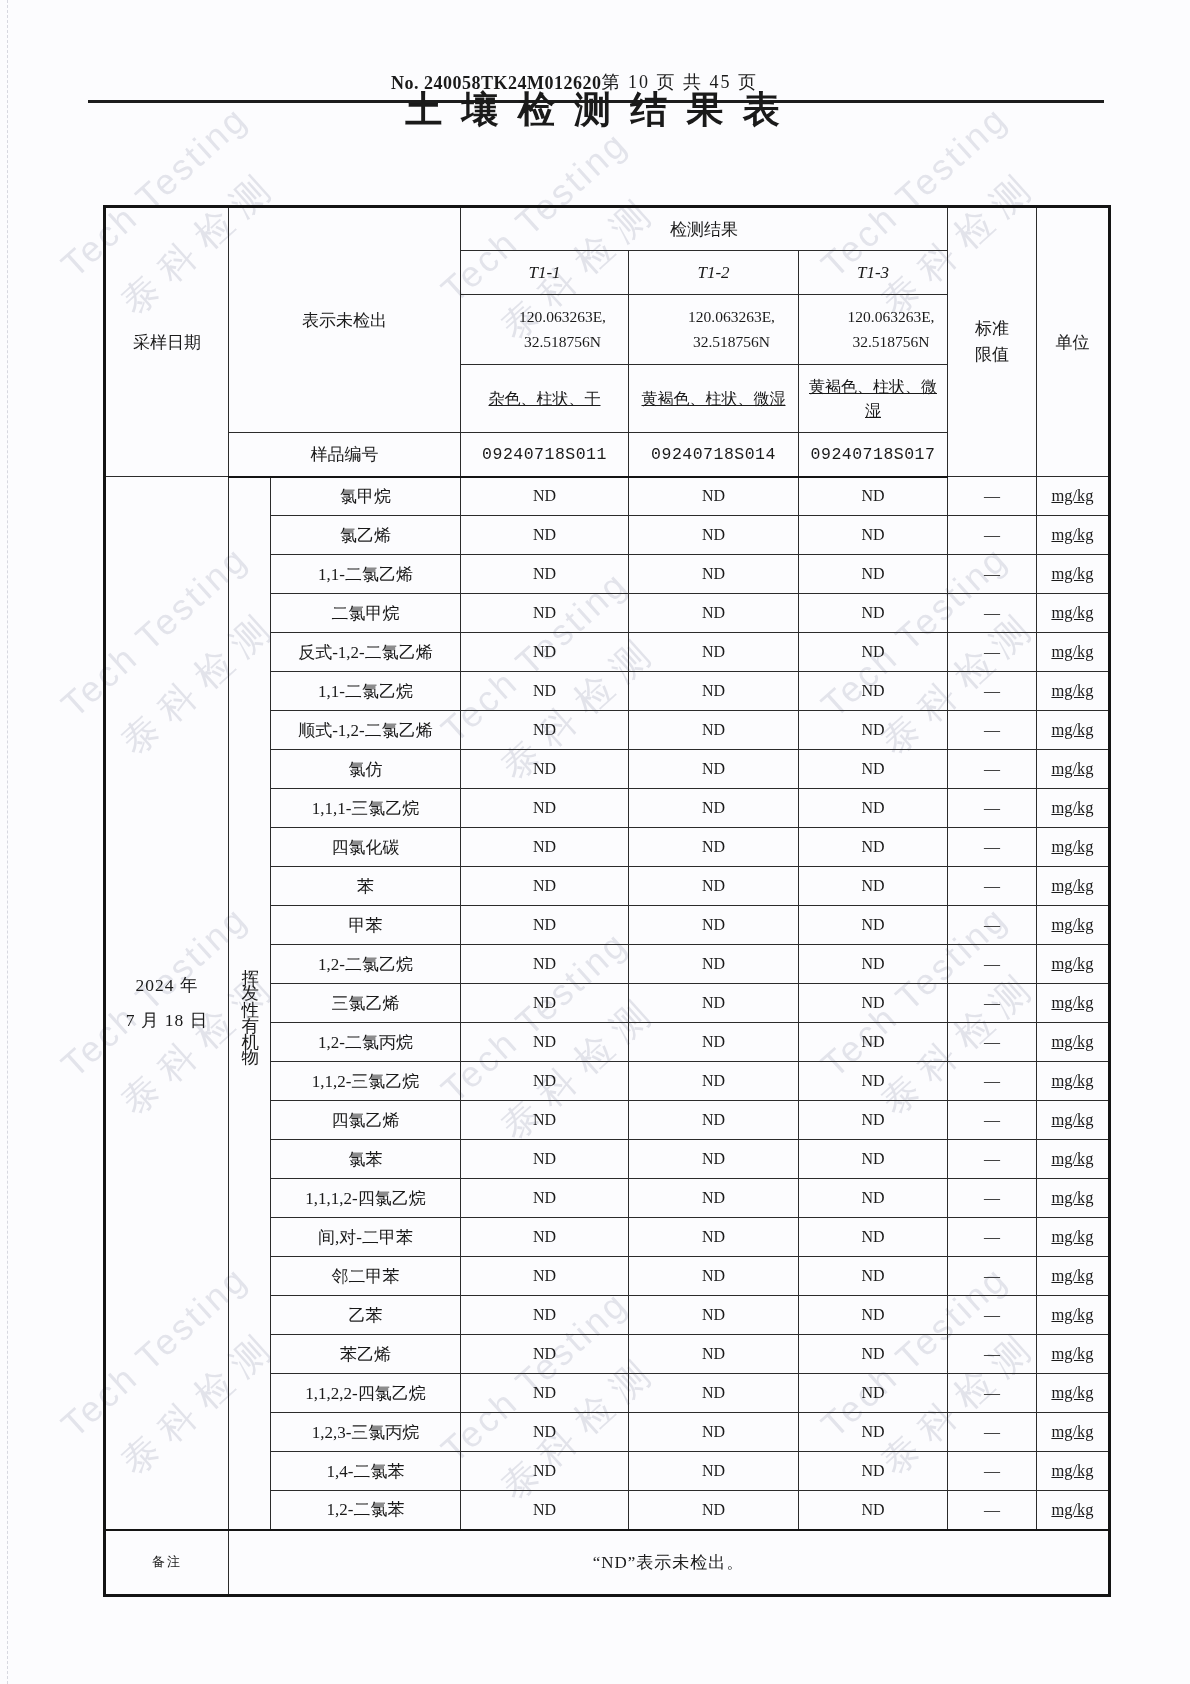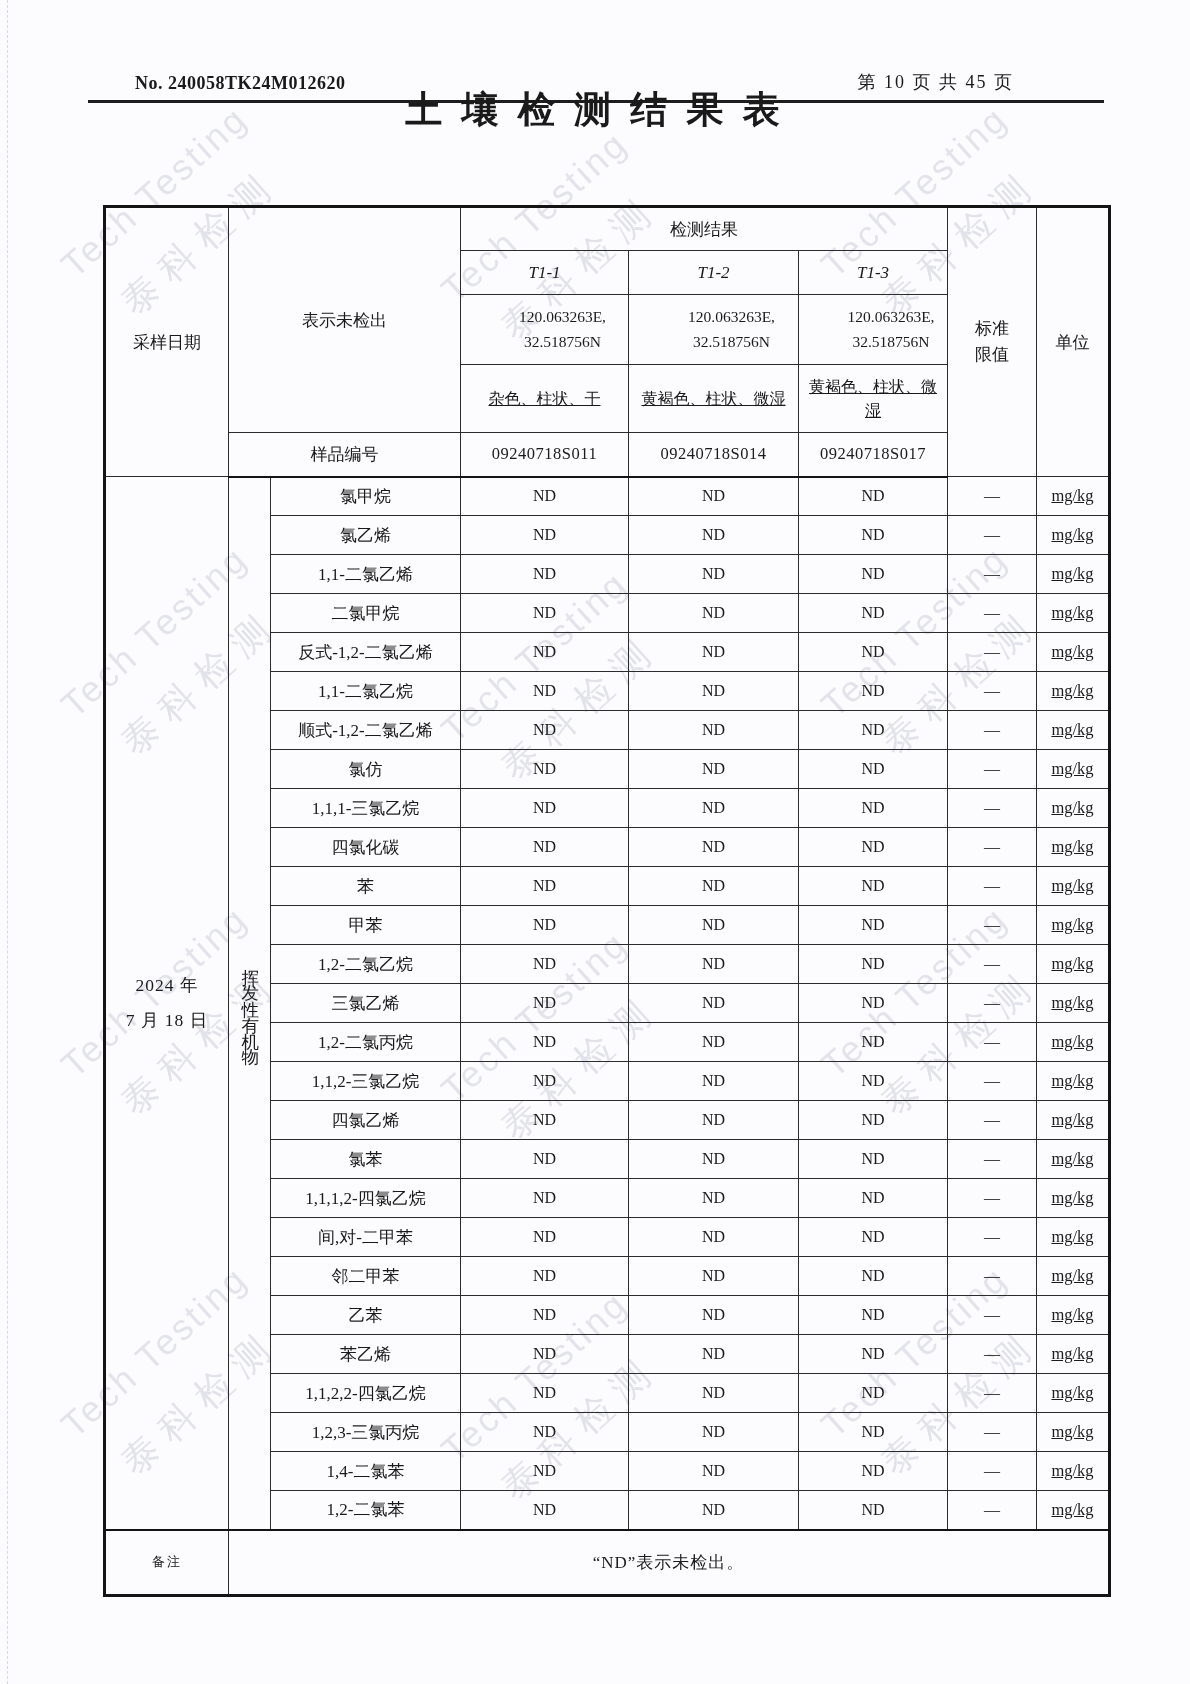--- a/index.html
+++ b/index.html
@@ -11,38 +11,38 @@
   .scan-edge{position:absolute;left:7px;top:0;bottom:0;width:0;
     border-left:1px dashed rgba(170,172,188,.45);z-index:0;}
   
   .watermark-layer{position:absolute;inset:0;z-index:0;pointer-events:none;}
   .wm{position:absolute;transform:rotate(-42deg);text-align:center;white-space:nowrap;
       color:rgba(128,134,160,.20);font-family:"Liberation Sans",sans-serif;
       font-size:36px;letter-spacing:3px;line-height:1.85;}
   .wm .zh{display:block;font-size:37px;letter-spacing:12px;color:rgba(138,140,164,.22);}
   
   .doc-header{position:absolute;top:70px;left:88px;width:1016px;z-index:2;
-    display:flex;justify-content:space-between;align-items:flex-end;}
+    display:flex;justify-content:center;align-items:flex-end;}
   .report-no{font-weight:bold;font-size:18px;letter-spacing:.5px;padding-left:47px;}
   .page-info{font-size:18px;letter-spacing:2px;padding-right:90px;}
   .header-rule{position:absolute;top:100px;left:88px;width:1016px;height:2.5px;
     background:#1d1d1d;z-index:2;}
   .doc-title{position:absolute;top:85px;left:0;width:100%;text-align:center;z-index:2;
     font-size:37px;font-weight:bold;letter-spacing:5px;}
   
   table.report-table{position:absolute;top:205px;left:103px;z-index:1;
     border-collapse:collapse;table-layout:fixed;border:3px solid #141414;}
   .report-table td,.report-table th{
     border:1.4px solid #2b2b2b;padding:0 4px;text-align:center;vertical-align:middle;
     font-weight:normal;font-size:17px;overflow:hidden;}
   tr.hr1{height:44px;} tr.hr2{height:44px;font-style:italic;} tr.hr3{height:70px;}
   tr.hr4{height:68px;text-decoration:underline;} tr.hr5{height:44px;}
   tr.body-row{height:39px;}
   tr.remark-row{height:66px;}
-  .thick-bottom th,.thick-bottom td{border-bottom:2.6px solid #141414;}
+  .thick-bottom th,.thick-bottom td{border-bottom:2.6px solid #141414;font-family:Liberation Mono, monospace;}
   tr.remark-row td{border-top:2.6px solid #141414;}
   td.coords-cell{font-size:15.5px;line-height:1.55;padding-left:40px;}
   td.desc-cell{font-size:16px;line-height:1.5;padding:0 10px;}
   td.sample-no{font-size:16.5px;letter-spacing:.5px;}
   td.analyte-name{font-size:17px;margin-top:14px;}
   td.result-value,td.limit-value{font-size:16px;}
   td.unit-value{font-size:16.5px;text-decoration:underline;}
   td.date-cell{font-size:17.5px;line-height:2.0;letter-spacing:1px;}
   td.category-cell{padding:0;}
   .vertical-text{writing-mode:vertical-rl;text-orientation:upright;

